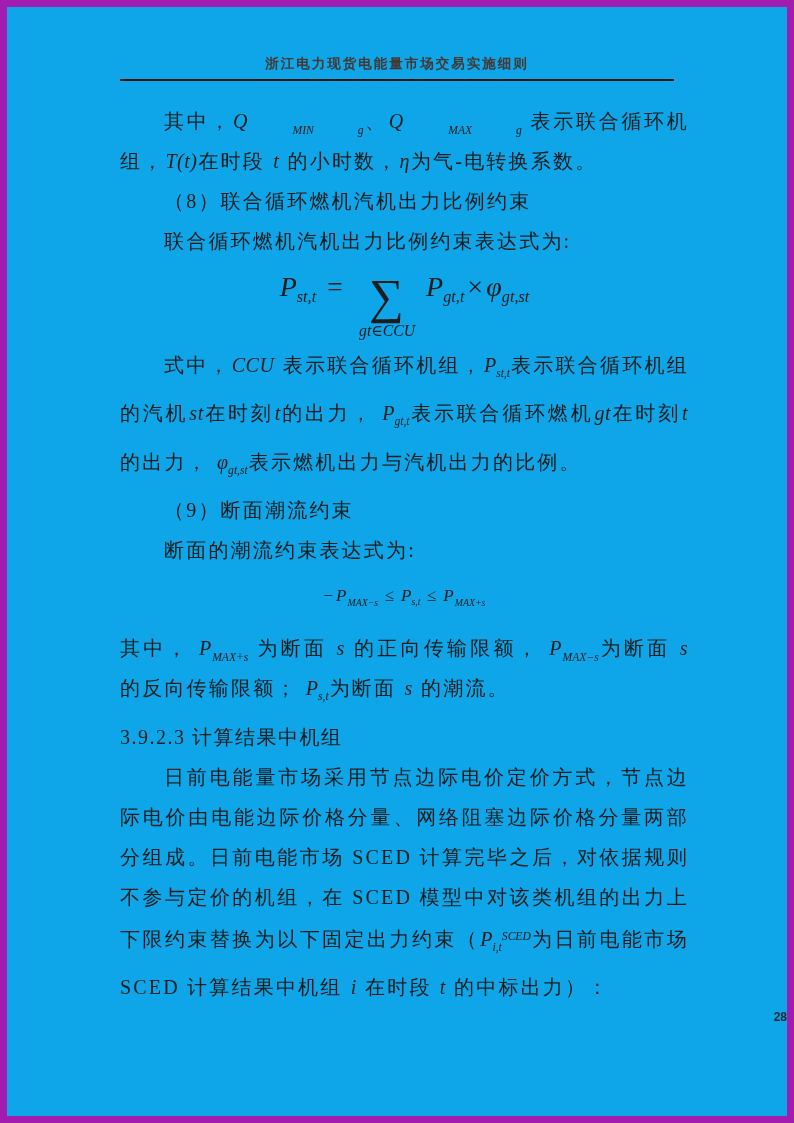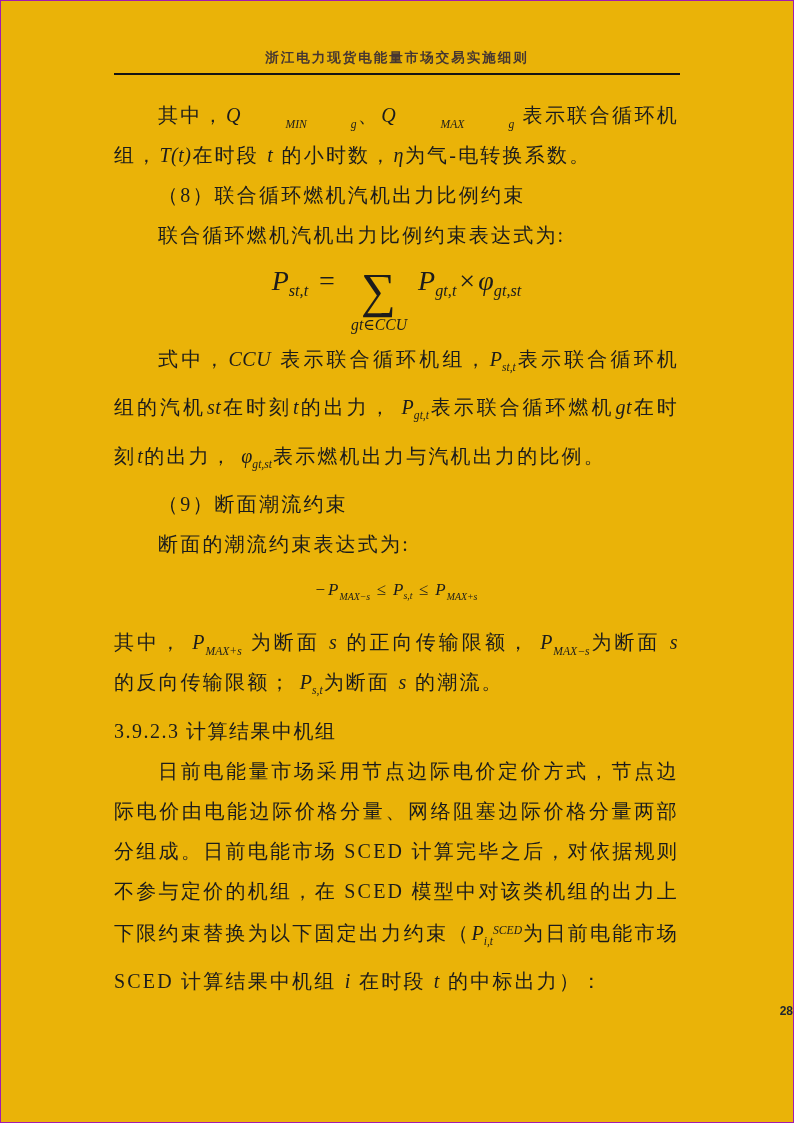--- a/index.html
+++ b/index.html
@@ -1,30 +1,30 @@
 <!DOCTYPE html>
 <html><head>
 <meta charset="utf-8">
 <style>
   html,body{margin:0;padding:0;background:#ffffff;}
   .page{
-    position:relative;width:794px;height:1123px;background:#eab308;
-    box-sizing:border-box;border:1px solid #a21caf;overflow:hidden;
+    position:relative;width:794px;height:1123px;background:#0ea5e9;
+    box-sizing:border-box;border:7px solid #a21caf;overflow:hidden;
     font-family:"Liberation Serif","DejaVu Serif",serif;color:#1c1c1c;
   }
   
   .hdr{position:absolute;top:48px;left:0;right:0;text-align:center;}
   .hdr-title{
     font-size:13.5px;font-weight:bold;letter-spacing:2px;color:#463731;
     font-family:"Liberation Serif","DejaVu Serif",serif;
   }
   .hdr-rule{height:2px;background:#141414;margin:6px 113px 0 113px;}
   
   .doc-body{
-    position:absolute;top:94px;left:113px;right:114px;
+    position:absolute;top:94px;left:113px;right:98px;
     font-size:20px;line-height:40px;letter-spacing:2.2px;
     text-align:justify;
   }
   .block{margin:0;}
   .p{text-align:justify;}
   .indent{text-indent:44px;}
   .section{text-align:left;letter-spacing:1.5px;}
   .formula{
     text-align:center;text-indent:0;font-style:italic;
     letter-spacing:1px;margin:6px 0;

